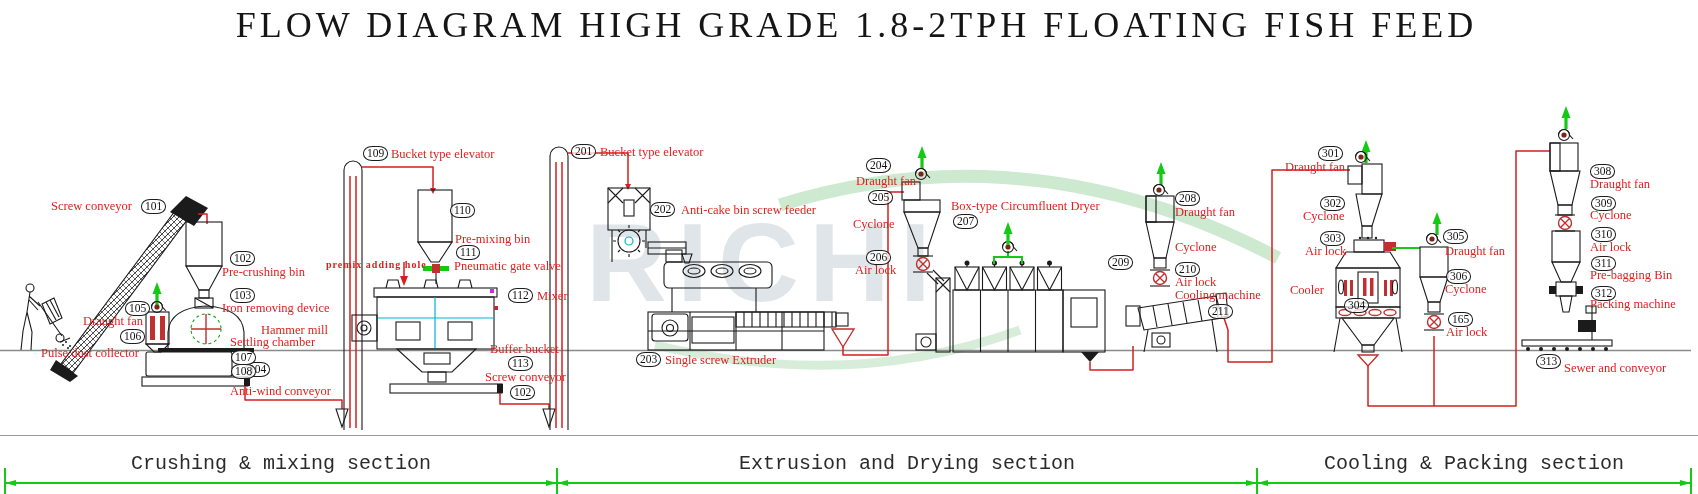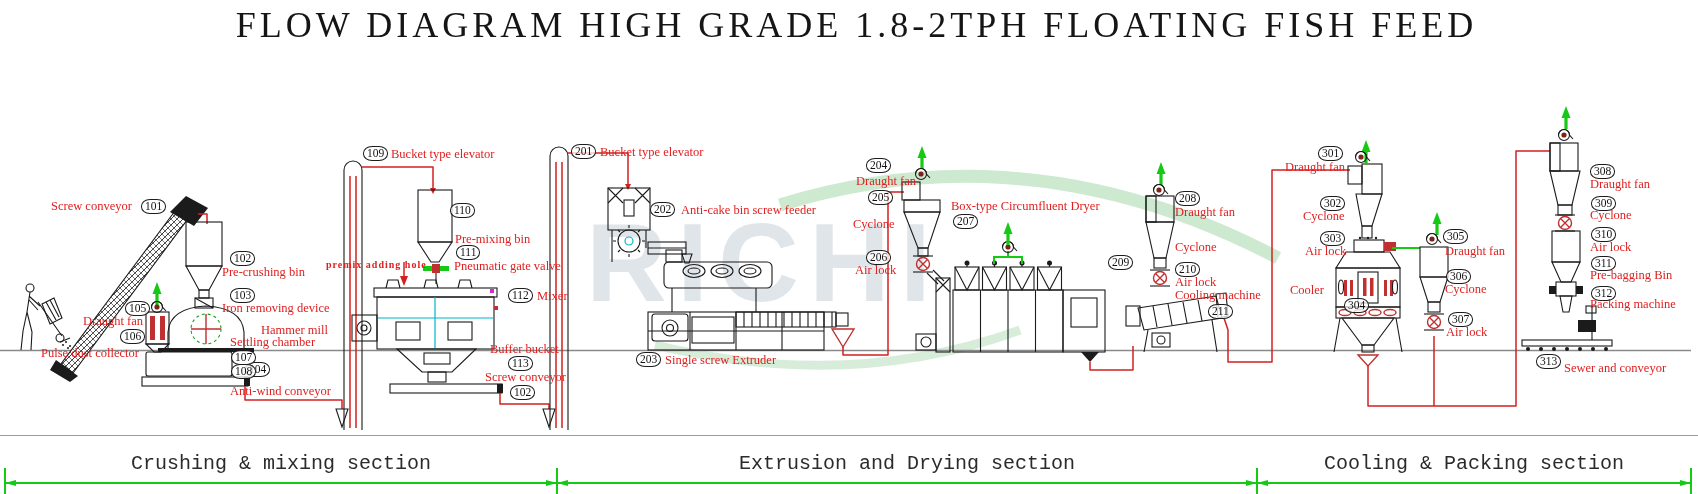--- a/index.html
+++ b/index.html
@@ -448,21 +448,21 @@
       <span class="num" style="left: 1320px; top: 196px;">302</span>
       <span class="lbl" style="left: 1303px; top: 210px;">Cyclone</span>
       <span class="num" style="left: 1320px; top: 231px;">303</span>
       <span class="lbl" style="left: 1305px; top: 245px;">Air lock</span>
       <span class="num" style="left: 1296px; top: 298px; margin-left: 48px;">304</span>
       <span class="lbl" style="left: 1290px; top: 284px;">Cooler</span>
       <span class="num" style="left: 1443px; top: 229px;">305</span>
       <span class="lbl" style="left: 1445px; top: 245px;">Draught fan</span>
       <span class="num" style="left: 1446px; top: 269px;">306</span>
       <span class="lbl" style="left: 1445px; top: 283px;">Cyclone</span>
-      <span class="num" style="left: 1448px; top: 312px;">307</span>
+      <span class="num" style="left: 1448px; top: 312px;">165</span>
       <span class="lbl" style="left: 1446px; top: 326px;">Air lock</span>
       <span class="num" style="left: 1590px; top: 164px;">308</span>
       <span class="lbl" style="left: 1590px; top: 178px;">Draught fan</span>
       <span class="num" style="left: 1591px; top: 196px;">309</span>
       <span class="lbl" style="left: 1590px; top: 209px;">Cyclone</span>
       <span class="num" style="left: 1591px; top: 227px;">310</span>
       <span class="lbl" style="left: 1590px; top: 241px;">Air lock</span>
       <span class="num" style="left: 1591px; top: 256px;">311</span>
       <span class="lbl" style="left: 1590px; top: 269px;">Pre-bagging Bin</span>
       <span class="num" style="left: 1591px; top: 286px;">312</span>

